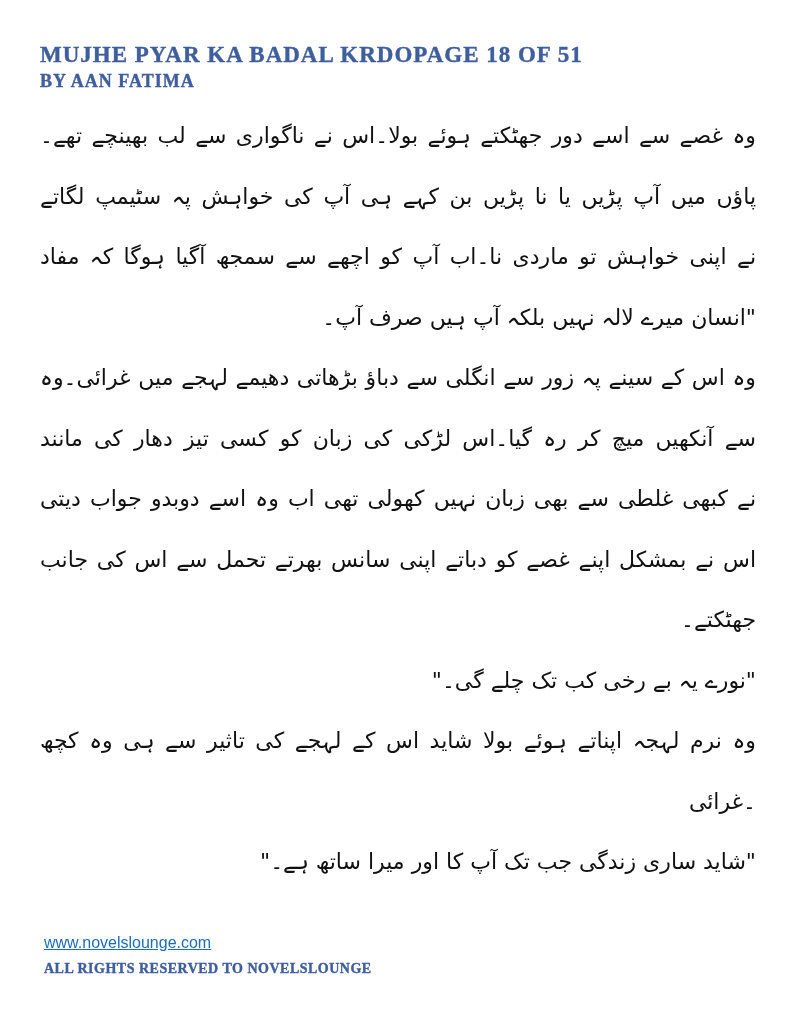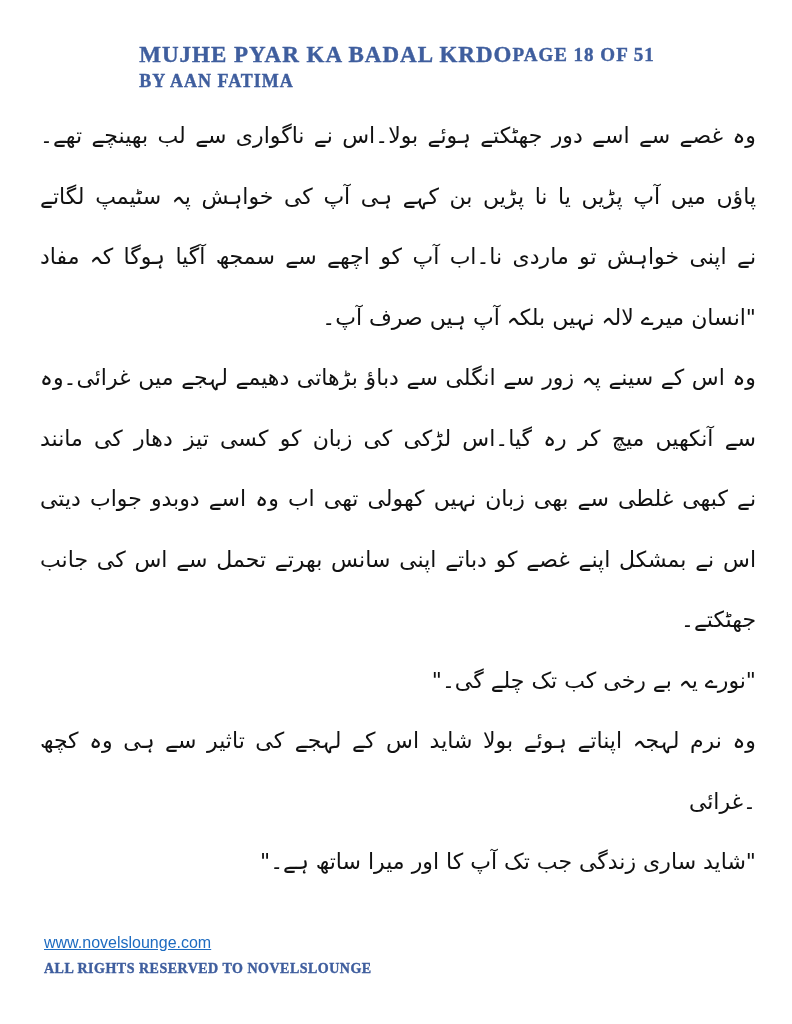--- a/index.html
+++ b/index.html
@@ -13,35 +13,35 @@
     overflow: hidden;
     font-family: "Liberation Serif", serif;
   }
   
   .header {
     position: absolute;
     top: 42px;
     left: 40px;
     right: 38px;
     display: flex;
-    justify-content: center;
+    justify-content: flex-start;
     align-items: flex-start;
   }
   .title-block { display: flex; flex-direction: column; }
   .deco-caps {
     font-family: "Liberation Serif", serif;
     font-weight: 700;
     color: var(--header_blue, #3F5E9E);
     letter-spacing: 1px;
     text-transform: uppercase;
     -webkit-text-stroke: 0.4px var(--header_blue, #3F5E9E);
   }
   .book-title { font-size: 23px; line-height: 26px; }
   .book-author { font-size: 18px; line-height: 26px; }
-  .page-info { font-size: 19px; line-height: 26px; white-space: nowrap; }
+  .page-info { font-size: 23px; line-height: 26px; white-space: nowrap; }
   
   .content {
     position: absolute;
     top: 106px;
     left: 40px;
     right: 36px;
   }
   .urdu-line {
     direction: rtl;
     unicode-bidi: plaintext;

